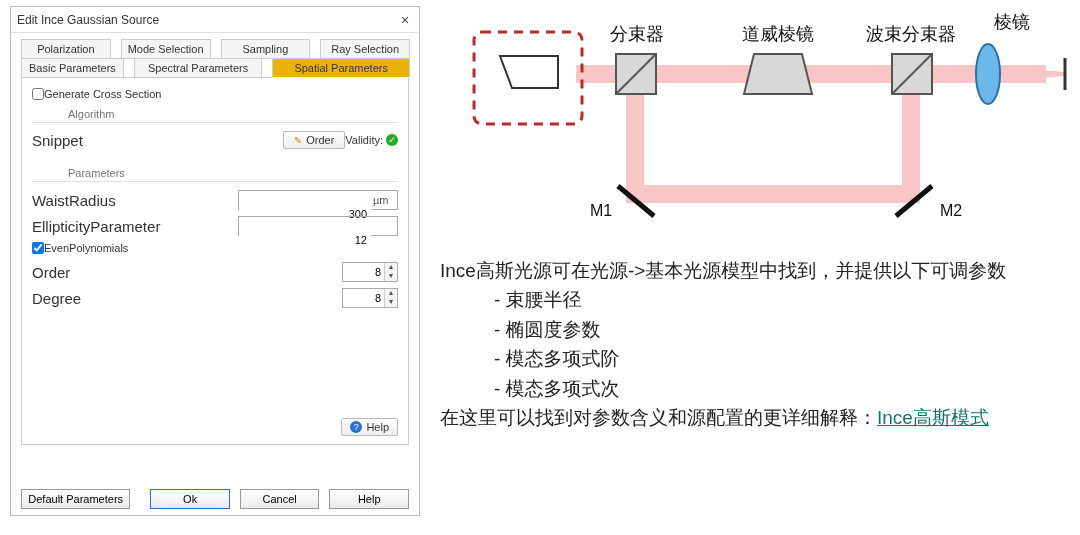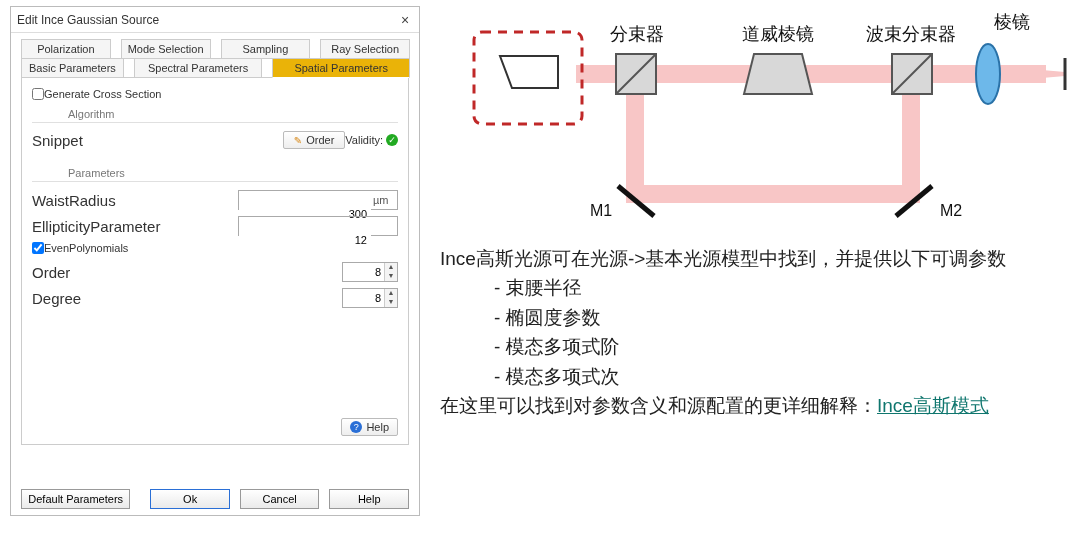--- a/index.html
+++ b/index.html
@@ -35,21 +35,21 @@
   .help-icon { width: 12px; height: 12px; border-radius: 50%; background: #2a6fd6; color: #fff; font-size: 9px; display: flex; align-items: center; justify-content: center; }
   .bottom-bar { position: absolute; bottom: 6px; left: 10px; right: 10px; display: flex; align-items: flex-end; gap: 10px; }
   .btn { border: 1px solid #999; background: linear-gradient(#fff,#eaeaea); padding: 3px 0; font-size: 11px; text-align: center; }
   .btn.default { width: 110px; }
   .btn.small { width: 80px; }
   .btn.ok { border: 1px solid #2a6fd6; width: 80px; }
 
   .right { position: absolute; left: 440px; top: 10px; width: 630px; }
   .diagram { width: 630px; height: 230px; position: relative; }
   .d-label { position: absolute; font-size: 18px; color: #111; white-space: nowrap; }
-  .desc { font-size: 19px; color: #222; line-height: 1.55; margin-top: 4px; }
+  .desc { font-size: 19px; color: #222; line-height: 1.55; margin-top: 16px; }
   .desc .bul { padding-left: 54px; }
   .link { color: #0f766e; text-decoration: underline; }
   .pencil-icon { color: #d88a1b; font-size: 10px; }
 </style>
 </head>
 <body>
 
 <div class="left">
   <div class="titlebar">
     <span>Edit Ince Gaussian Source</span>

